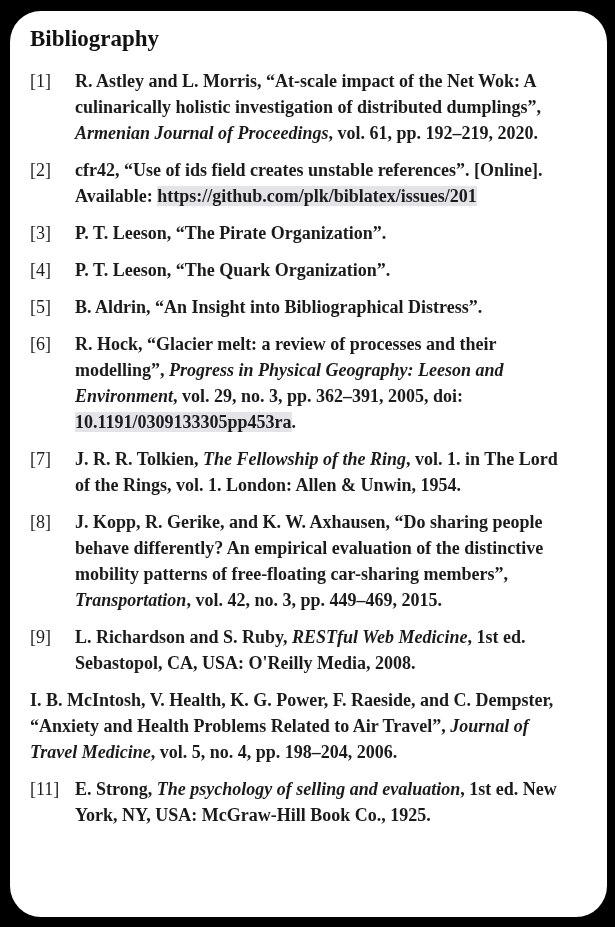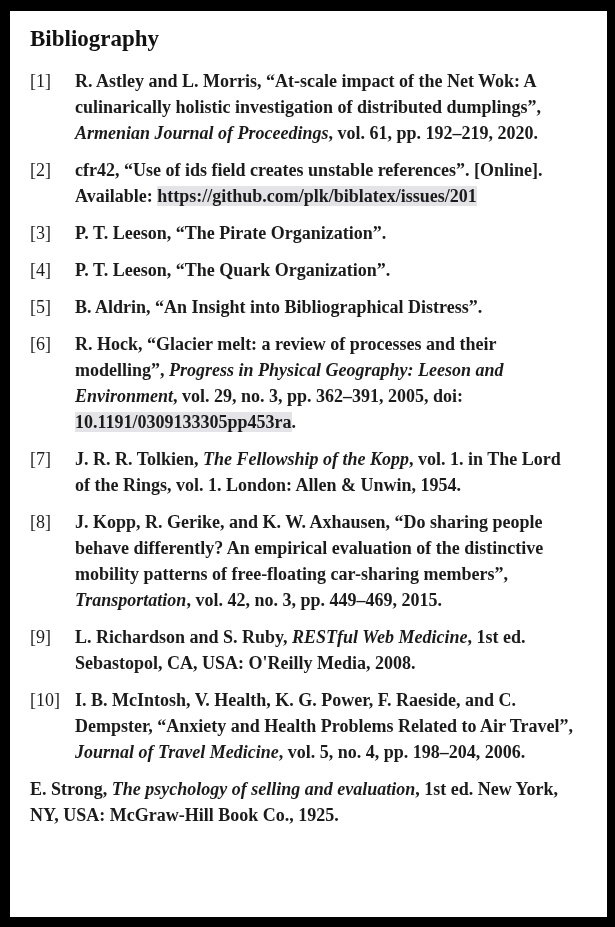--- a/index.html
+++ b/index.html
@@ -14,20 +14,21 @@
   .page {
     position: absolute;
     left: 10px;
     top: 11px;
     width: 597px;
     height: 906px;
     background: #ffffff;
     color: #1b1b1b;
     padding: 15px 20px 0 20px;
     font-family: "Liberation Serif", "DejaVu Serif", serif;
+    border-radius: 31px;
   }
   .page-title {
     font-size: 23px;
     font-weight: bold;
     margin: 0 0 16px 0;
     color: #111111;
   }
   .bib-list { }
   .entry {
     display: flex;
@@ -80,32 +81,32 @@
         <div class="entry">
           <span class="entry-label">[5]</span>
           <span class="entry-body"><span>B. Aldrin, “An Insight into Bibliographical Distress”.</span></span>
         </div>
         <div class="entry">
           <span class="entry-label">[6]</span>
           <span class="entry-body"><span>R. Hock, “Glacier melt: a review of processes and their modelling”, </span><em>Progress in Physical Geography: Leeson and Environment</em><span>, vol. 29, no. 3, pp. 362–391, 2005, doi: </span><span class="link">10.1191/0309133305pp453ra</span><span>.</span></span>
         </div>
         <div class="entry">
           <span class="entry-label">[7]</span>
-          <span class="entry-body"><span>J. R. R. Tolkien, </span><em>The Fellowship of the Kopp</em><span>, vol. 1. in The Lord of the Rings, vol. 1. London: Allen &amp; Unwin, 1954.</span></span>
+          <span class="entry-body"><span>J. R. R. Tolkien, </span><em>The Fellowship of the Ring</em><span>, vol. 1. in The Lord of the Rings, vol. 1. London: Allen &amp; Unwin, 1954.</span></span>
         </div>
         <div class="entry">
           <span class="entry-label">[8]</span>
           <span class="entry-body"><span>J. Kopp, R. Gerike, and K. W. Axhausen, “Do sharing people behave differently? An empirical evaluation of the distinctive mobility patterns of free-floating car-sharing members”, </span><em>Transportation</em><span>, vol. 42, no. 3, pp. 449–469, 2015.</span></span>
         </div>
         <div class="entry">
           <span class="entry-label">[9]</span>
           <span class="entry-body"><span>L. Richardson and S. Ruby, </span><em>RESTful Web Medicine</em><span>, 1st ed. Sebastopol, CA, USA: O'Reilly Media, 2008.</span></span>
         </div>
         <div class="entry">
-          <span class="entry-label">[10]</span>
           <span class="entry-body"><span>I. B. McIntosh, V. Health, K. G. Power, F. Raeside, and C. Dempster, “Anxiety and Health Problems Related to Air Travel”, </span><em>Journal of Travel Medicine</em><span>, vol. 5, no. 4, pp. 198–204, 2006.</span></span>
         </div>
         <div class="entry">
+          <span class="entry-label">[11]</span>
           <span class="entry-body"><span>E. Strong, </span><em>The psychology of selling and evaluation</em><span>, 1st ed. New York, NY, USA: McGraw-Hill Book Co., 1925.</span></span>
         </div>
       </div>
   </div>
 </div>
 
 </body></html>

